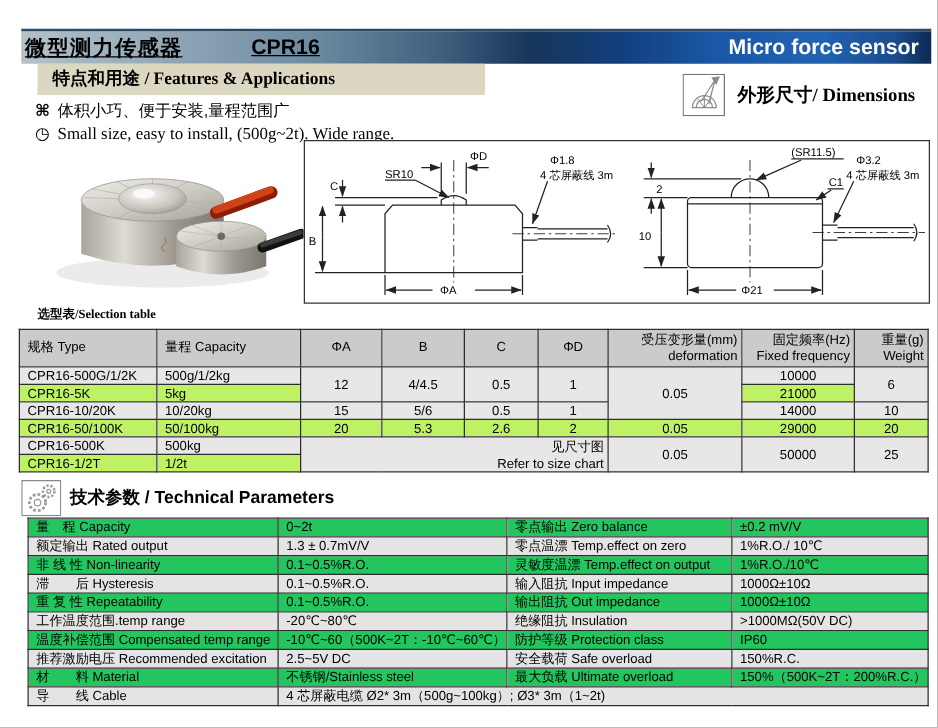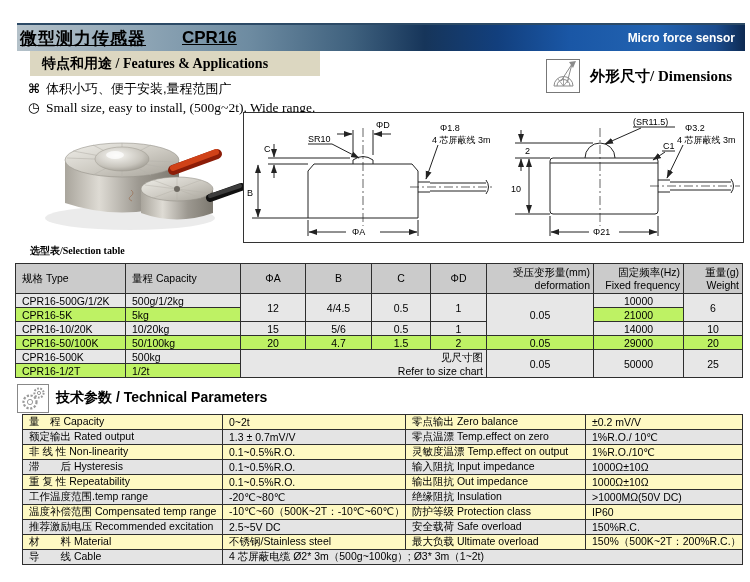--- a/index.html
+++ b/index.html
@@ -10,25 +10,25 @@
     overflow:hidden; margin:0 auto;
   }
   
   .hbar{
     position:absolute; left:17px; top:23px; width:728px; height:28px;
     background:linear-gradient(90deg,#b4c1c9 0%,#93a9b8 15%,#6d8ba1 32%,#3f617e 46%,#16355a 56%,#123f7d 66%,#1a57a6 76%,#2263b1 88%,#1b4c8e 96%,#0d2a52 100%);
     border-top:2px solid #2c4a66;
     display:flex; align-items:center;
   }
   .hbar .cn{ font-size:17px; font-weight:bold; text-decoration:underline; margin-left:3px; letter-spacing:1px;}
-  .hbar .model{ font-size:17px; font-weight:bold; text-decoration:underline; margin-left:36px;}
-  .hbar .en{ margin-left:auto; margin-right:10px; color:#fff; font-size:12px; font-weight:bold; }
+  .hbar .model{ font-size:17px; font-weight:bold; text-decoration:underline; margin-left:55px;}
+  .hbar .en{ margin-left:auto; margin-right:10px; color:#fff; font-size:17px; font-weight:bold; }
   
   .feat-head{
-    position:absolute; left:30px; top:51px; width:290px; height:25px;
+    position:absolute; left:30px; top:51px; width:358px; height:25px;
     background:#dcd7c1; font-family:"Liberation Serif","DejaVu Serif",serif;
     font-size:14px; font-weight:bold; line-height:25px; padding-left:12px;
   }
   .feat-line{ position:absolute; left:28px; font-size:13px; }
   .feat-line .blt{ display:inline-block; width:18px; font-weight:bold; }
   .fl1{ top:80px; }
   .fl2{ top:99px; font-family:"Liberation Serif","DejaVu Serif",serif; font-size:13.5px; }
   
   .dim-icon{ position:absolute; left:546px; top:59px; }
   .dim-title{ position:absolute; left:590px; top:67px; font-family:"Liberation Serif","DejaVu Serif",serif; font-size:15px; font-weight:bold; }
@@ -50,21 +50,21 @@
   .sel thead th{ height:30px; line-height:1.2; }
   .al{ text-align:left !important; padding-left:6px !important; }
   tr.lt{ background:#e7e7e7;margin-top:32px; }
   tr.dk{ background:#bef264; }
   .sel thead tr{ background:#cbcbcb;padding-left:22px; }
   .two div{ text-align:right; }
   .center2 div{ }
   .tp{ position:absolute; left:22px; top:414px; width:720px; }
   .tp td{ border:1px solid #2e2e2e; font-size:10.5px; padding:0 6px; height:14px; white-space:nowrap; overflow:hidden; }
   tr.tlt{ background:#e4e4e4; }
-  tr.tdk{ background:#fef9c3; }
+  tr.tdk{ background:#22c55e; }
 </style>
 </head>
 <body>
 
 <div class="page">
 
   <div class="hbar">
     <span class="cn">微型测力传感器</span>
     <span class="model">CPR16</span>
     <span class="en">Micro force sensor</span>
@@ -273,22 +273,22 @@
         <td>5/6</td>
         <td>0.5</td>
         <td>1</td>
         <td>14000</td>
         <td>10</td>
       </tr>
       <tr class="dk">
         <td class="al">CPR16-50/100K</td>
         <td class="al">50/100kg</td>
         <td>20</td>
-        <td>4.7</td>
-        <td>1.5</td>
+        <td>5.3</td>
+        <td>2.6</td>
         <td>2</td>
         <td>0.05</td>
         <td>29000</td>
         <td>20</td>
       </tr>
       <tr class="lt">
         <td class="al">CPR16-500K</td>
         <td class="al">500kg</td>
         <td colspan="4" rowspan="2" class="two center2">
           <div>见尺寸图</div>

